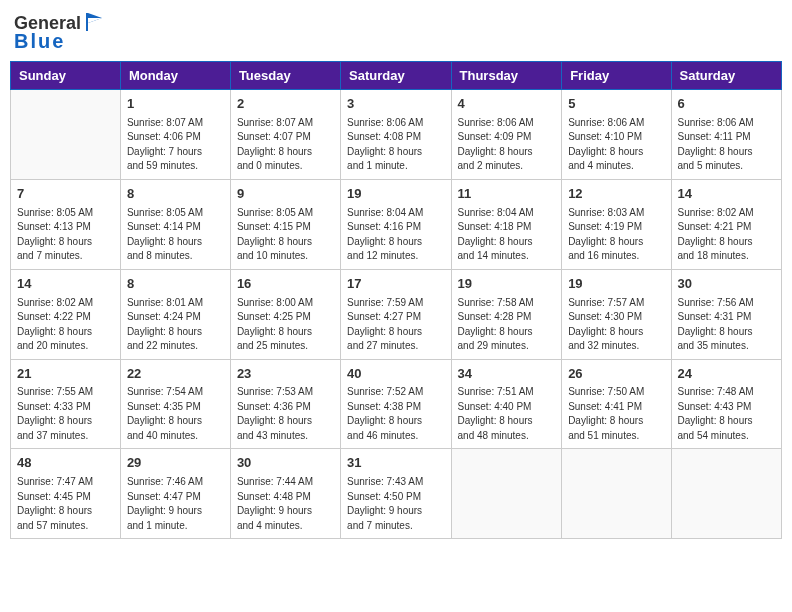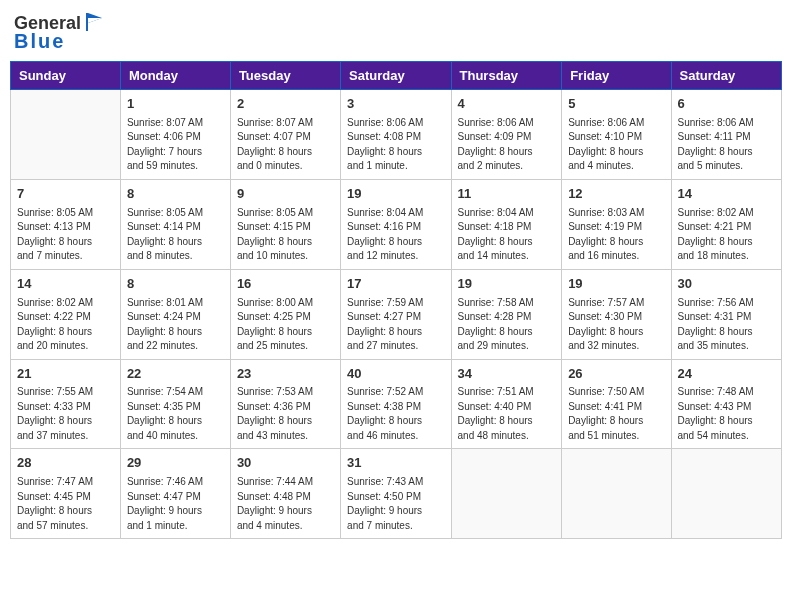--- a/index.html
+++ b/index.html
@@ -221,21 +221,21 @@
           <span class="day-number">26</span>
           <div class="cell-info">Sunrise: 7:50 AM<br>Sunset: 4:41 PM<br>Daylight: 8 hours<br>and 51 minutes.</div>
         </td>
         <td>
           <span class="day-number">24</span>
           <div class="cell-info">Sunrise: 7:48 AM<br>Sunset: 4:43 PM<br>Daylight: 8 hours<br>and 54 minutes.</div>
         </td>
       </tr>
       <tr>
         <td>
-          <span class="day-number">28</span>
+          <span class="day-number">48</span>
           <div class="cell-info">Sunrise: 7:47 AM<br>Sunset: 4:45 PM<br>Daylight: 8 hours<br>and 57 minutes.</div>
         </td>
         <td>
           <span class="day-number">29</span>
           <div class="cell-info">Sunrise: 7:46 AM<br>Sunset: 4:47 PM<br>Daylight: 9 hours<br>and 1 minute.</div>
         </td>
         <td>
           <span class="day-number">30</span>
           <div class="cell-info">Sunrise: 7:44 AM<br>Sunset: 4:48 PM<br>Daylight: 9 hours<br>and 4 minutes.</div>
         </td>

